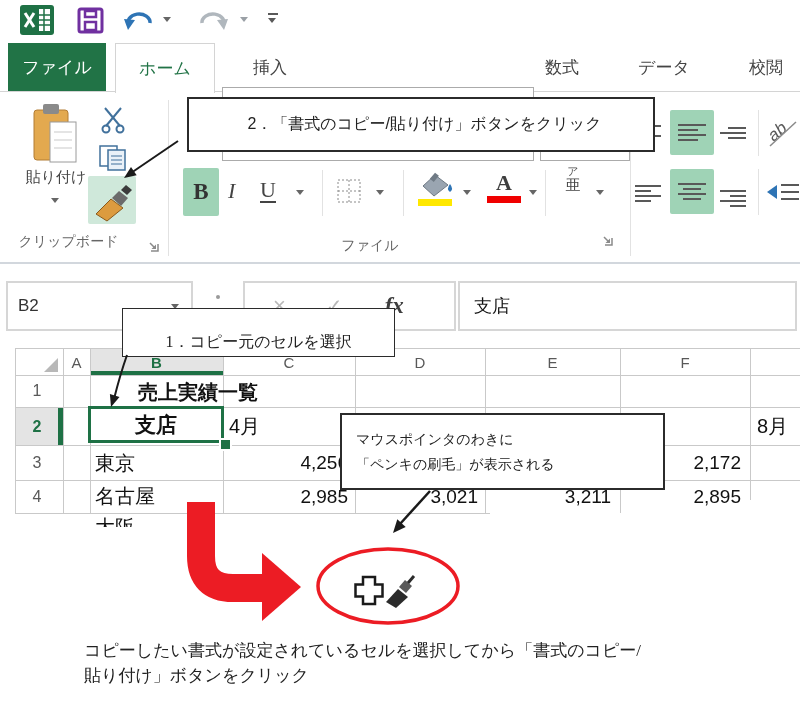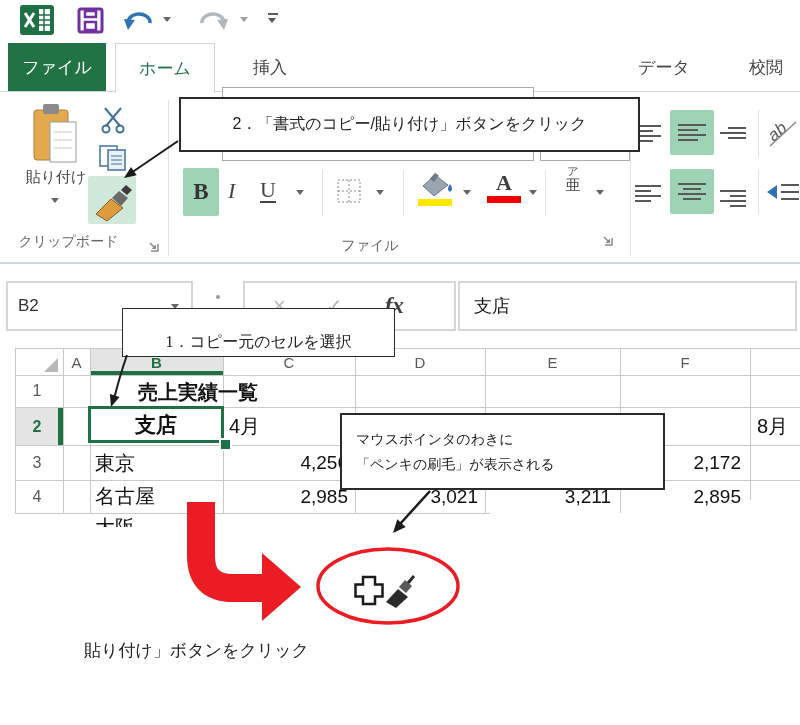--- a/index.html
+++ b/index.html
@@ -71,20 +71,23 @@
   <div class="hline" style="left:0;top:91px;width:800px;background:#d4d4d4;"></div>
   <div class="tab" style="left:8px;width:98px;background:#217346;color:#fff;">
     <span>ファイル</span>
   </div>
   <div class="tab" style="left:115px;width:98px;background:#fff;border:1px solid #d4d4d4;border-bottom:none;height:49px;color:#217346;z-index:2;">
     <span>ホーム</span>
   </div>
   <div class="tab" style="left:232px;width:76px;align-items:center;">
     <span>挿入</span>
   </div>
+  <div class="tab" style="left:524px;width:76px;">
+    <span>数式</span>
+  </div>
   <div class="tab" style="left:626px;width:76px;">
     <span>データ</span>
   </div>
   <div class="tab" style="left:728px;width:76px;">
     <span>校閲</span>
   </div>
 
   <div class="abs" style="left:0;top:92px;width:800px;height:170px;background:#fff;"></div>
   <div class="hline" style="left:0;top:262px;width:800px;background:#d2d7dd;height:2px;"></div>
 
@@ -300,21 +303,21 @@
   <div class="cellnum" style="left:620px;top:445px;width:121px;height:35px;">2,172</div>
   <div class="cell" style="left:95px;top:480px;height:33px;">名古屋</div>
   <div class="cellnum" style="left:223px;top:480px;width:125px;height:33px;">2,985</div>
   <div class="cellnum" style="left:355px;top:480px;width:123px;height:33px;">3,021</div>
   <div class="cellnum" style="left:485px;top:480px;width:126px;height:33px;">3,211</div>
   <div class="cellnum" style="left:620px;top:480px;width:121px;height:33px;">2,895</div>
   <div class="abs" style="left:95px;top:514px;width:70px;height:13px;overflow:hidden;">
     <span style="font-size:20px;color:#111;">大阪</span>
   </div>
 
-  <div class="callout" style="left:179px;top:97px;width:457px;height:51px;">
+  <div class="callout" style="left:187px;top:97px;width:457px;height:51px;padding-left:7px;">
     <span class="nowrap" style="font-size:16px;color:#222;">2．「書式のコピー/貼り付け」ボタンをクリック</span>
   </div>
   <div class="callout serif" style="left:122px;top:308px;width:271px;height:47px;border-width:1.5px;">
     <span class="nowrap" style="font-size:16px;color:#222;margin-top:20px;">1．コピー元のセルを選択</span>
   </div>
   <div class="callout serif" style="left:340px;top:413px;width:325px;height:77px;flex-direction:column;align-items:flex-start;justify-content:center;padding-left:14px;box-sizing:border-box;">
     <div style="font-size:14px;color:#222;line-height:25px;">マウスポインタのわきに</div>
     <div style="font-size:14px;color:#222;line-height:25px;">「ペンキの刷毛」が表示される</div>
   </div>
 
@@ -337,16 +340,17 @@
     <path d="M363 577 h12 v7.5 h7.5 v12 h-7.5 v7.5 h-12 v-7.5 h-7.5 v-12 h7.5 Z" fill="#fff" stroke="#1a1a1a" stroke-width="2.5"></path>
 
     <g>
       <polygon points="386,602 398,589 408,597 396,608" fill="#2b2b2b"></polygon>
       <polygon points="399,587 405,580 412,586 406,593" fill="#5a5a5a"></polygon>
       <line x1="408" y1="583" x2="414" y2="576" stroke="#2b2b2b" stroke-width="3"></line>
     </g>
   </svg>
 
   <div class="abs serif" style="left:84px;top:638px;width:680px;font-size:17px;color:#222;line-height:25px;">
+    <div class="nowrap">コピーしたい書式が設定されているセルを選択してから「書式のコピー/</div>
     <div class="nowrap">貼り付け」ボタンをクリック</div>
   </div>
 
 </div>
 
 </body></html>

